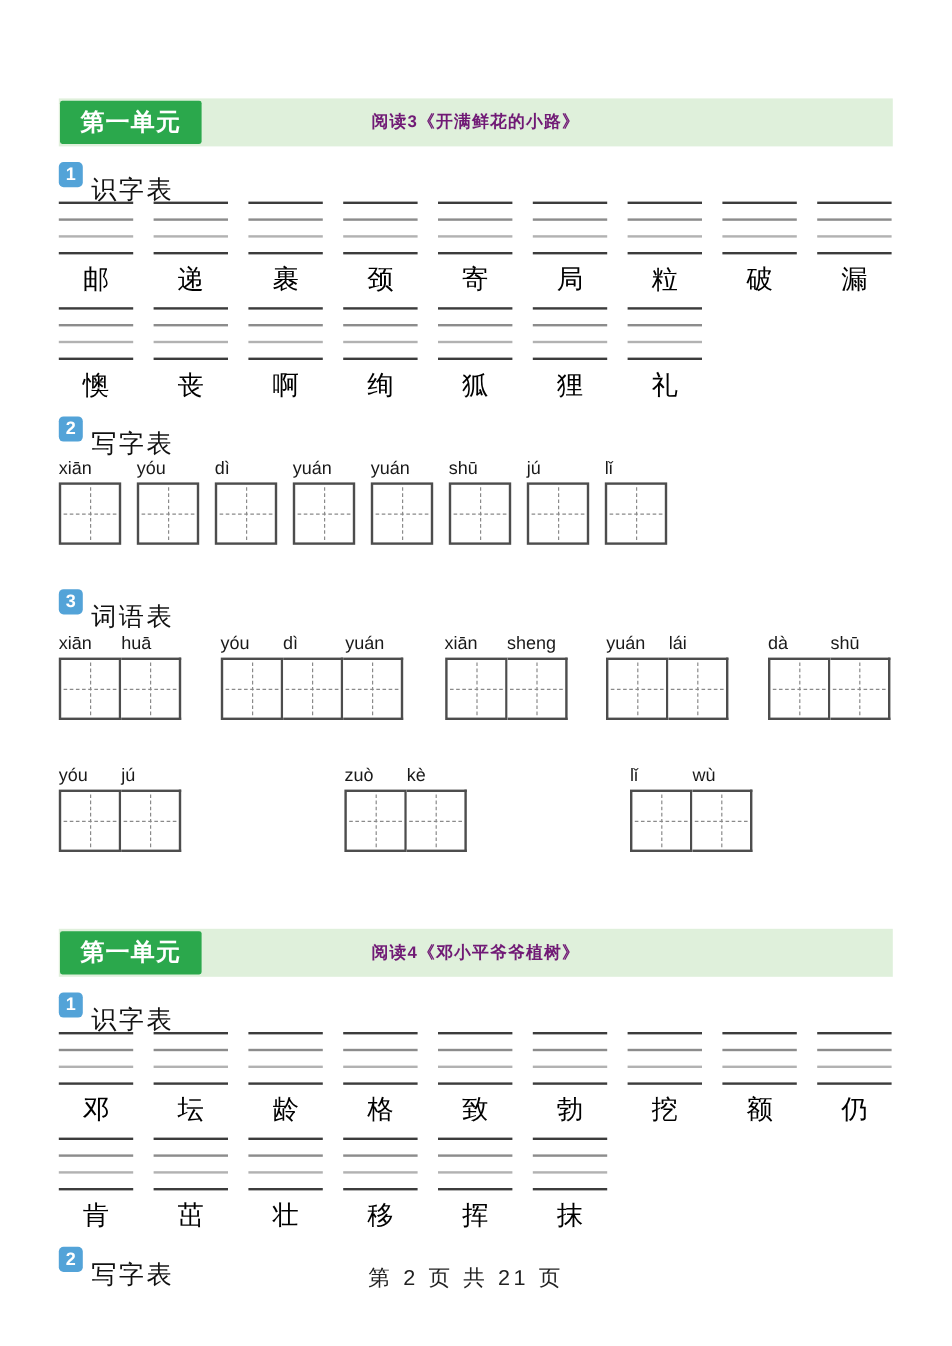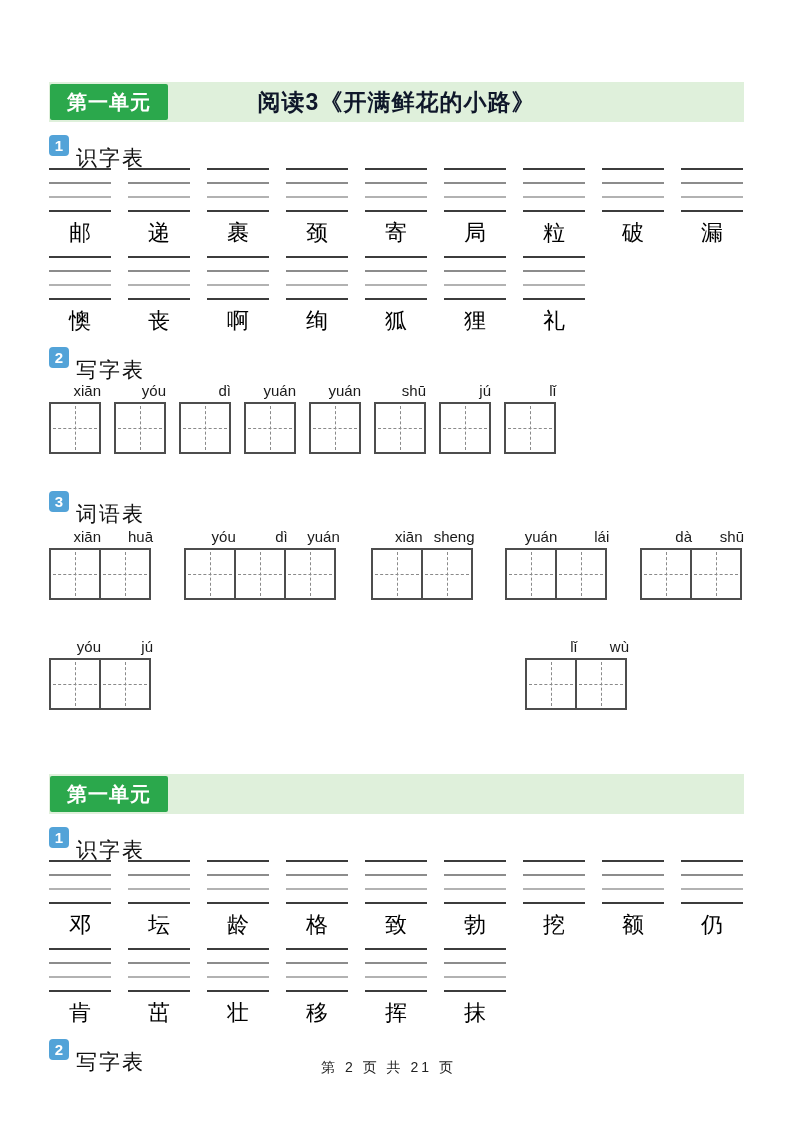--- a/index.html
+++ b/index.html
@@ -6,22 +6,22 @@
   .page{position:relative;width:793px;height:1119px;background:var(--page-bg,#ffffff);overflow:hidden;
         font-family:"Liberation Sans",sans-serif;}
   .content{position:absolute;left:49px;top:82px;width:695px;}
 
   
   .banner{position:relative;height:40px;background:var(--banner-bg,#dff0db);display:flex;align-items:center;margin-bottom:10px;}
   .banner.mt-large{margin-top:64px;}
   .unit-badge{background:var(--unit-badge-bg,#2ba84c);color:var(--unit-badge-text,#ffffff);
               font-weight:bold;font-size:20px;line-height:36px;height:36px;padding:0 17px;margin-left:1px;
               border-radius:2px;letter-spacing:1px;}
-  .banner-title{position:absolute;left:0;right:0;text-align:center;font-size:23px;font-weight:bold;
-                color:#0f172a;letter-spacing:1px;}
+  .banner-title{position:absolute;left:0;right:0;text-align:center;font-size:14px;font-weight:bold;
+                color:#701a75;letter-spacing:1px;}
 
   
   .heading{display:flex;align-items:center;gap:7px;margin:10px 0;height:26px;}
   .num-badge{width:20px;height:21px;border-radius:4px;background:var(--num-badge-bg,#53a3d8);
              color:var(--num-badge-text,#ffffff);font-size:15px;font-weight:bold;
              display:flex;align-items:center;justify-content:center;}
   .heading-label{font-family:"Liberation Serif",serif;font-size:21px;color:#111;letter-spacing:2px;margin-top:25px;}
 
   
   .char-row{display:flex;justify-content:flex-start;gap:17px;margin:4px 0 10px;}
@@ -30,35 +30,35 @@
   .fourline i{display:block;height:2px;}
   .fourline .l1,.fourline .l4{background:var(--grid-line-dark,#3c3c3c);}
   .fourline .l2{background:var(--grid-line-mid,#8c8c8c);}
   .fourline .l3{background:var(--grid-line-light,#b2b2b2);}
   .hanzi{margin-top:8px;text-align:center;font-family:"Liberation Serif",serif;font-size:22px;
          line-height:26px;color:#000;}
 
   
   .pinyin-row{display:flex;gap:13px;margin:10px 0 34px;}
   .tian-col{width:52px;}
-  .pinyin-label{display:block;text-align:right;font-size:15px;color:#1a1a1a;height:22px;line-height:22px;}
+  .pinyin-label{display:block;text-align:left;font-size:15px;color:#1a1a1a;height:22px;line-height:22px;}
   .tianzige{position:relative;width:48px;height:48px;border:2px solid var(--box-border,#4d4d4d);background:#fff;}
   .dash-v{position:absolute;left:50%;top:2px;bottom:2px;width:0;border-left:1px dashed var(--box-dash,#8a8a8a);}
   .dash-h{position:absolute;top:50%;left:2px;right:2px;height:0;border-top:1px dashed var(--box-dash,#8a8a8a);}
 
   
   .word-row{display:flex;justify-content:space-between;margin-top:12px;width:695px;}
   .word-row.row-1{margin-top:36px;width:580px;}
   .word-group{display:flex;flex-direction:column;}
   .word-pinyin{display:flex;}
   .word-pinyin .pinyin-label{width:52px;}
   .word-boxes{display:flex;}
   .word-boxes .tianzige + .tianzige{border-left:none;}
 
-  .footer{position:absolute;left:0;right:16px;bottom:42px;text-align:center;font-size:14px;color:#222;
+  .footer{position:absolute;left:0;right:16px;bottom:42px;text-align:center;font-size:18px;color:#222;
           letter-spacing:3px;font-family:"Liberation Sans",sans-serif;}
 </style>
 </head>
 <body>
 
 <div class="page">
   <div class="content" id="content">
       <div class="banner">
         <span class="unit-badge">第一单元</span>
         <div class="banner-title">阅读3《开满鲜花的小路》</div>
@@ -380,37 +380,54 @@
               <span class="dash-h"></span>
             </div>
             <div class="tianzige">
               <span class="dash-v"></span>
               <span class="dash-h"></span>
             </div>
           </div>
         </div>
         <div class="word-group">
           <div class="word-pinyin">
+            <span class="pinyin-label">zuò</span>
+            <span class="pinyin-label">kè</span>
+          </div>
+          <div class="word-boxes">
+            <div class="tianzige">
+              <span class="dash-v"></span>
+              <span class="dash-h"></span>
+            </div>
+            <div class="tianzige">
+              <span class="dash-v"></span>
+              <span class="dash-h"></span>
+            </div>
+          </div>
+        </div>
+        <div class="word-group">
+          <div class="word-pinyin">
             <span class="pinyin-label">lǐ</span>
             <span class="pinyin-label">wù</span>
           </div>
           <div class="word-boxes">
             <div class="tianzige">
               <span class="dash-v"></span>
               <span class="dash-h"></span>
             </div>
             <div class="tianzige">
               <span class="dash-v"></span>
               <span class="dash-h"></span>
             </div>
           </div>
         </div>
       </div>
       <div class="banner mt-large">
         <span class="unit-badge">第一单元</span>
+        <div class="banner-title">阅读4《邓小平爷爷植树》</div>
       </div>
       <div class="heading">
         <span class="num-badge">1</span>
         <span class="heading-label">识字表</span>
       </div>
       <div class="char-row">
         <div class="char-col">
           <div class="fourline">
             <i class="l1"></i>
             <i class="l2"></i>

